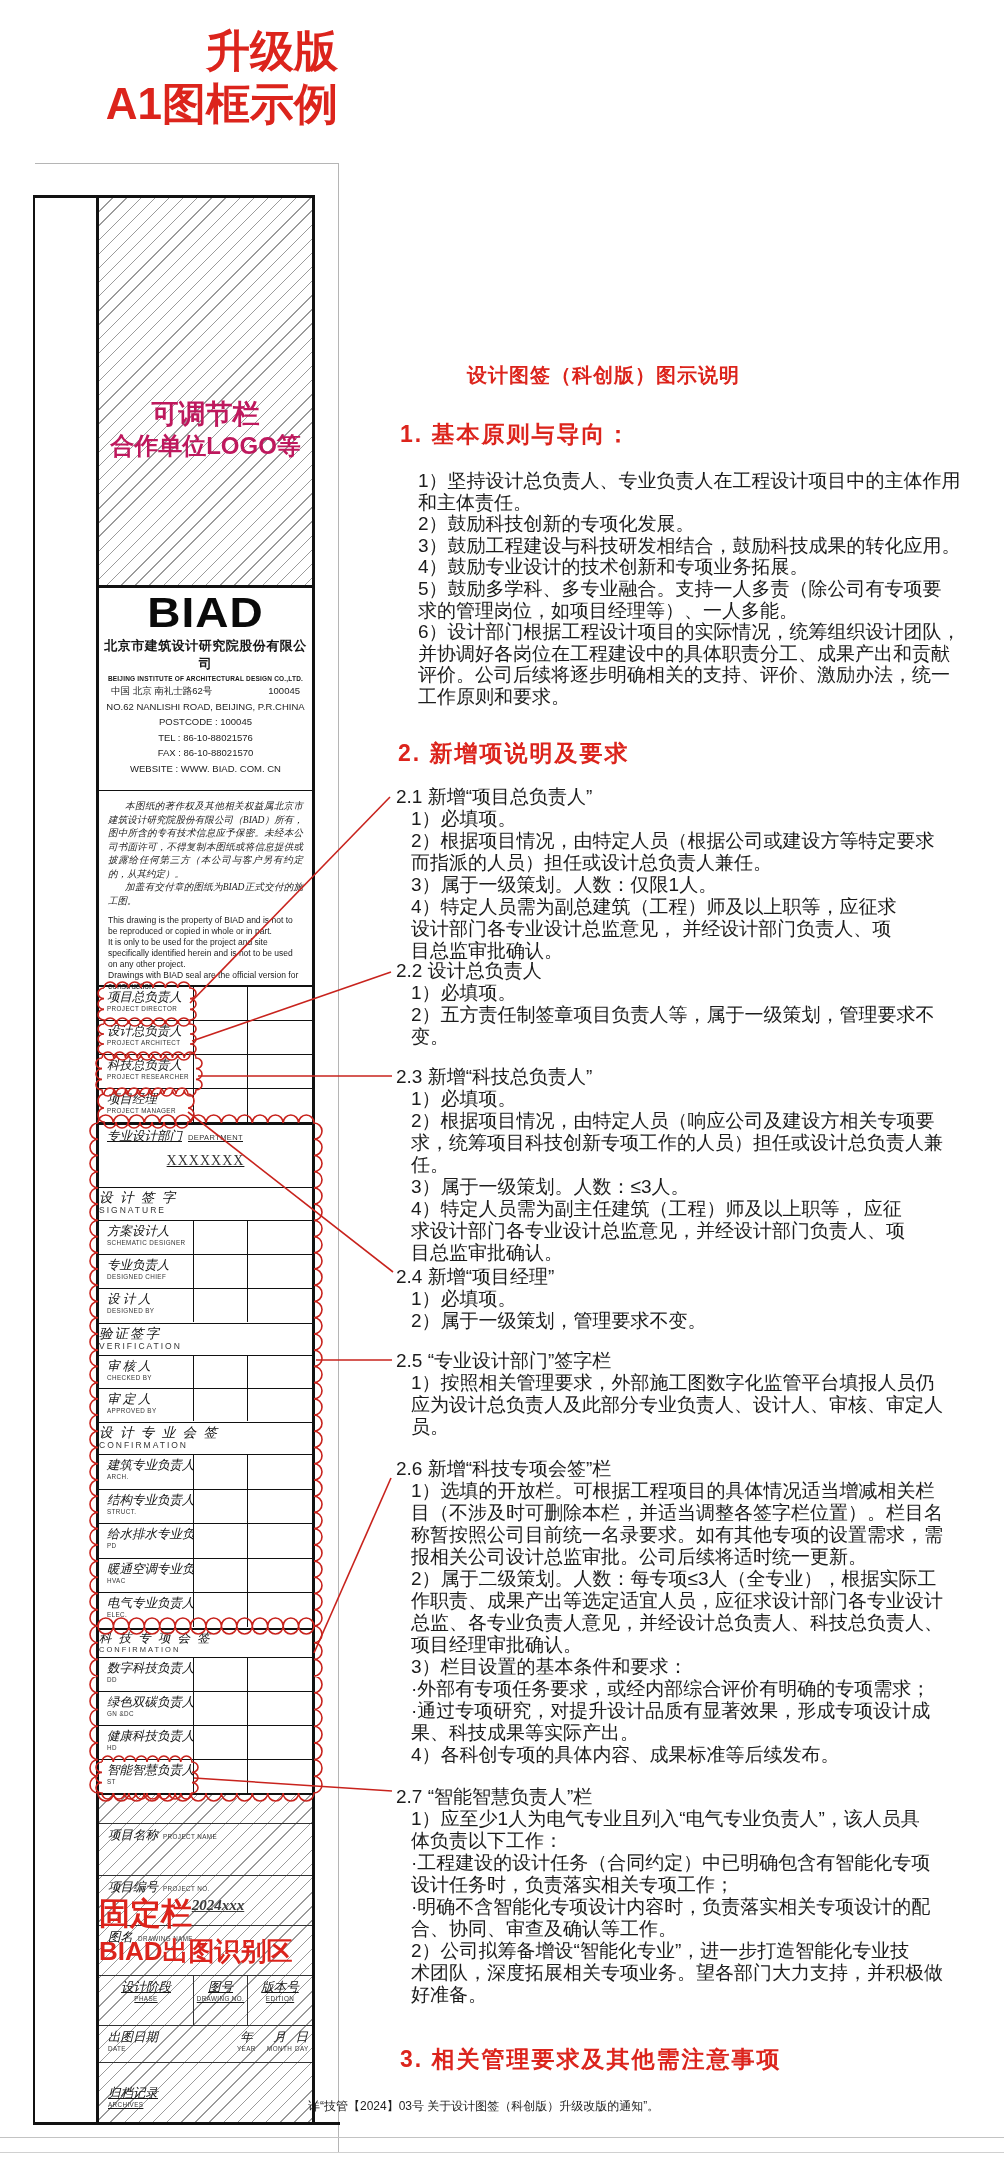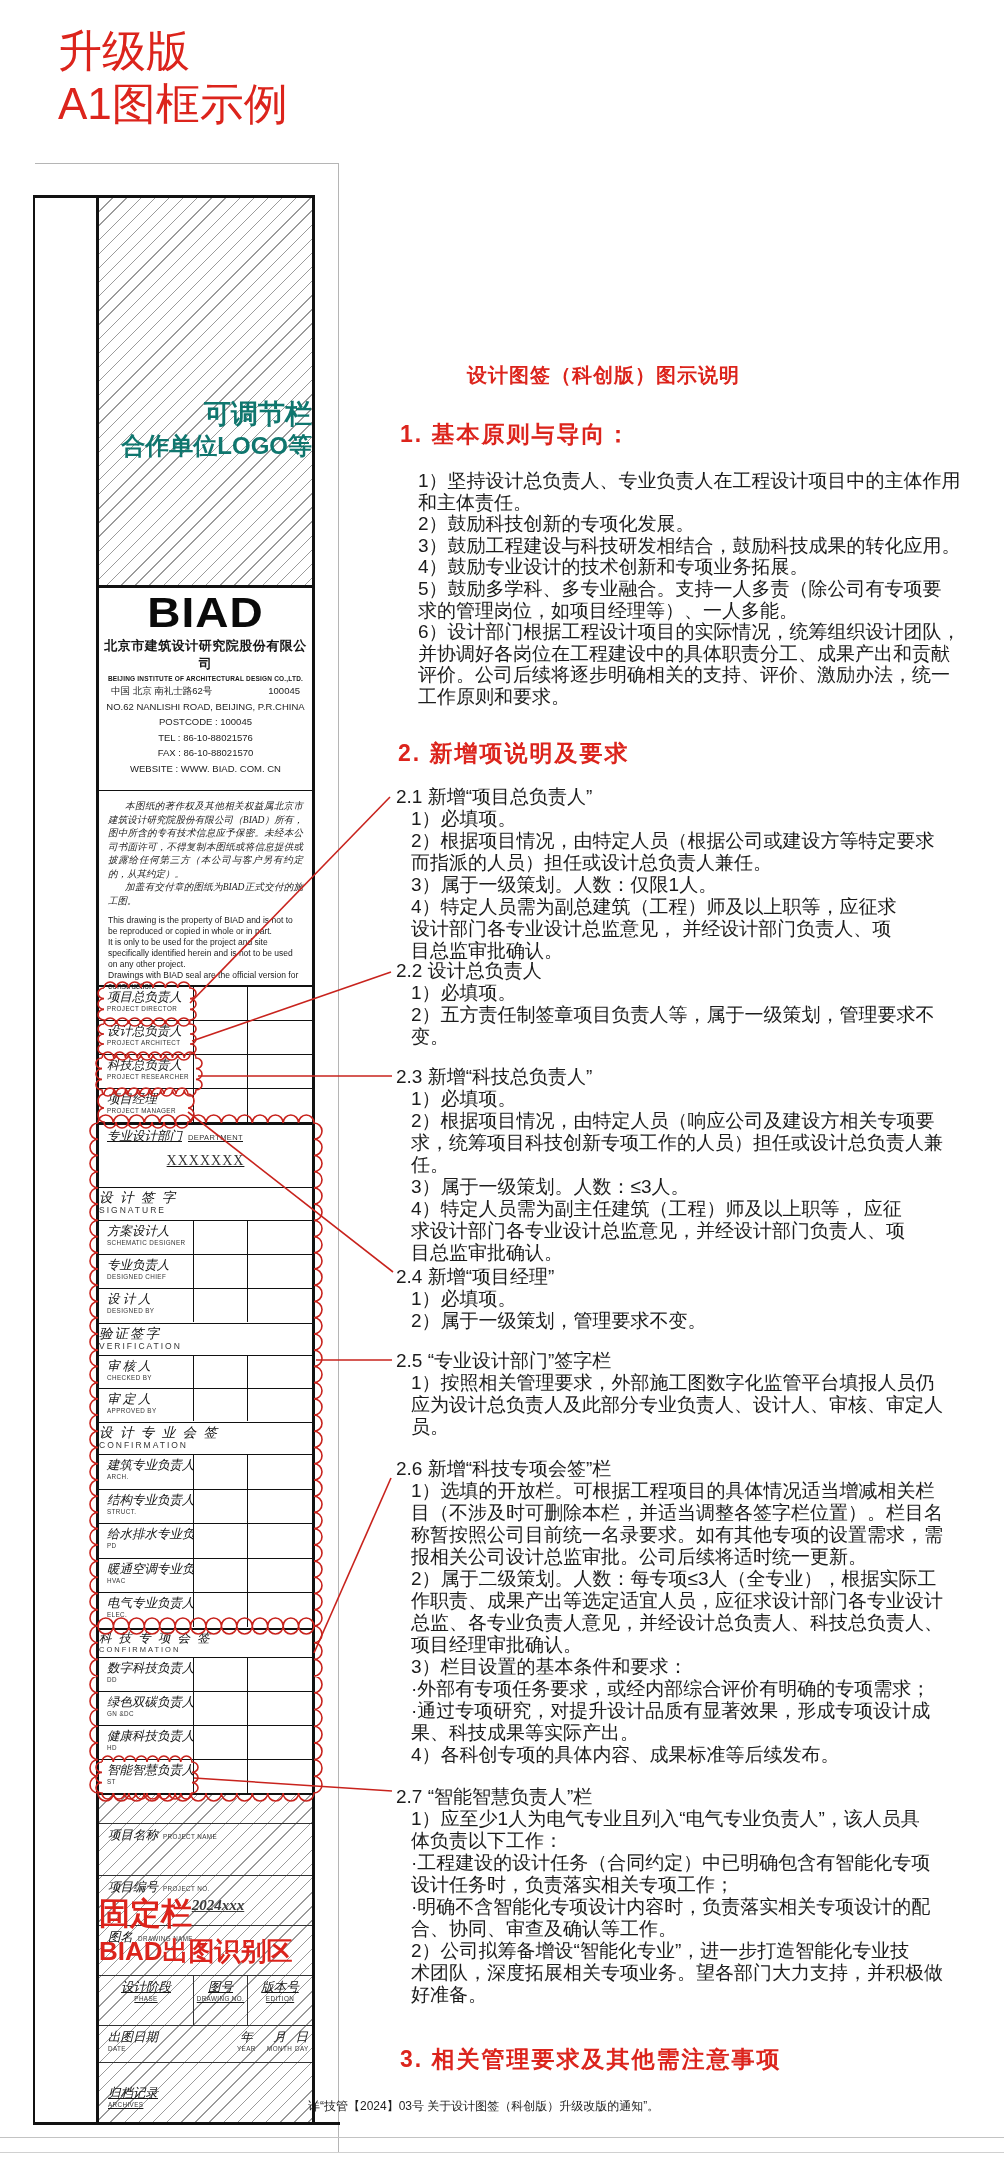--- a/index.html
+++ b/index.html
@@ -1,25 +1,25 @@
 <!DOCTYPE html>
 <html><head>
 <meta charset="utf-8">
 <style>
   html,body{margin:0;padding:0;background:#fff;}
   .page{position:relative;width:1004px;height:2160px;background:#ffffff;overflow:hidden;
         font-family:"Liberation Sans","DejaVu Sans",sans-serif;color:#151515;}
   .abs{position:absolute;text-decoration:underline;}
   .ln{position:absolute;background:#111;}
   
-  .main-title{position:absolute;left:58px;top:24px;width:280px;text-align:left;
-    color:#dc241c;font-weight:normal;font-size:44px;line-height:53px;}
+  .main-title{position:absolute;left:58px;top:24px;width:280px;text-align:right;
+    color:#dc241c;font-weight:bold;font-size:44px;line-height:53px;}
   
   .hatch{position:absolute;background:repeating-linear-gradient(135deg,rgba(0,0,0,0) 0 9px,#9b9b9b 9px 10px);}
-  .hatch-label{position:absolute;left:99px;width:213px;text-align:right;color:#0f766e;font-weight:bold;}
+  .hatch-label{position:absolute;left:99px;width:213px;text-align:center;color:#be185d;font-weight:bold;}
   
   .biad{position:absolute;left:99px;top:588px;width:213px;text-align:center;}
   .biad-logo{font-size:46px;font-weight:900;letter-spacing:1px;color:#0a0a0a;line-height:48px;
     font-family:"Liberation Sans","DejaVu Sans",sans-serif;transform:scaleY(.92);}
   .biad-zh{font-size:13px;font-weight:bold;letter-spacing:0.5px;margin-top:1px;}
   .biad-en{font-size:6.5px;font-weight:bold;letter-spacing:0.2px;margin-top:2px;}
   .biad-addr{margin-top:1px;font-size:9.5px;line-height:15.5px;color:#222;}
   .addr-first{display:flex;justify-content:space-between;padding:0 12px;}
   
   .copyright{position:absolute;left:99px;top:792px;width:195px;padding:8px 9px 0 9px;text-align:left;}

